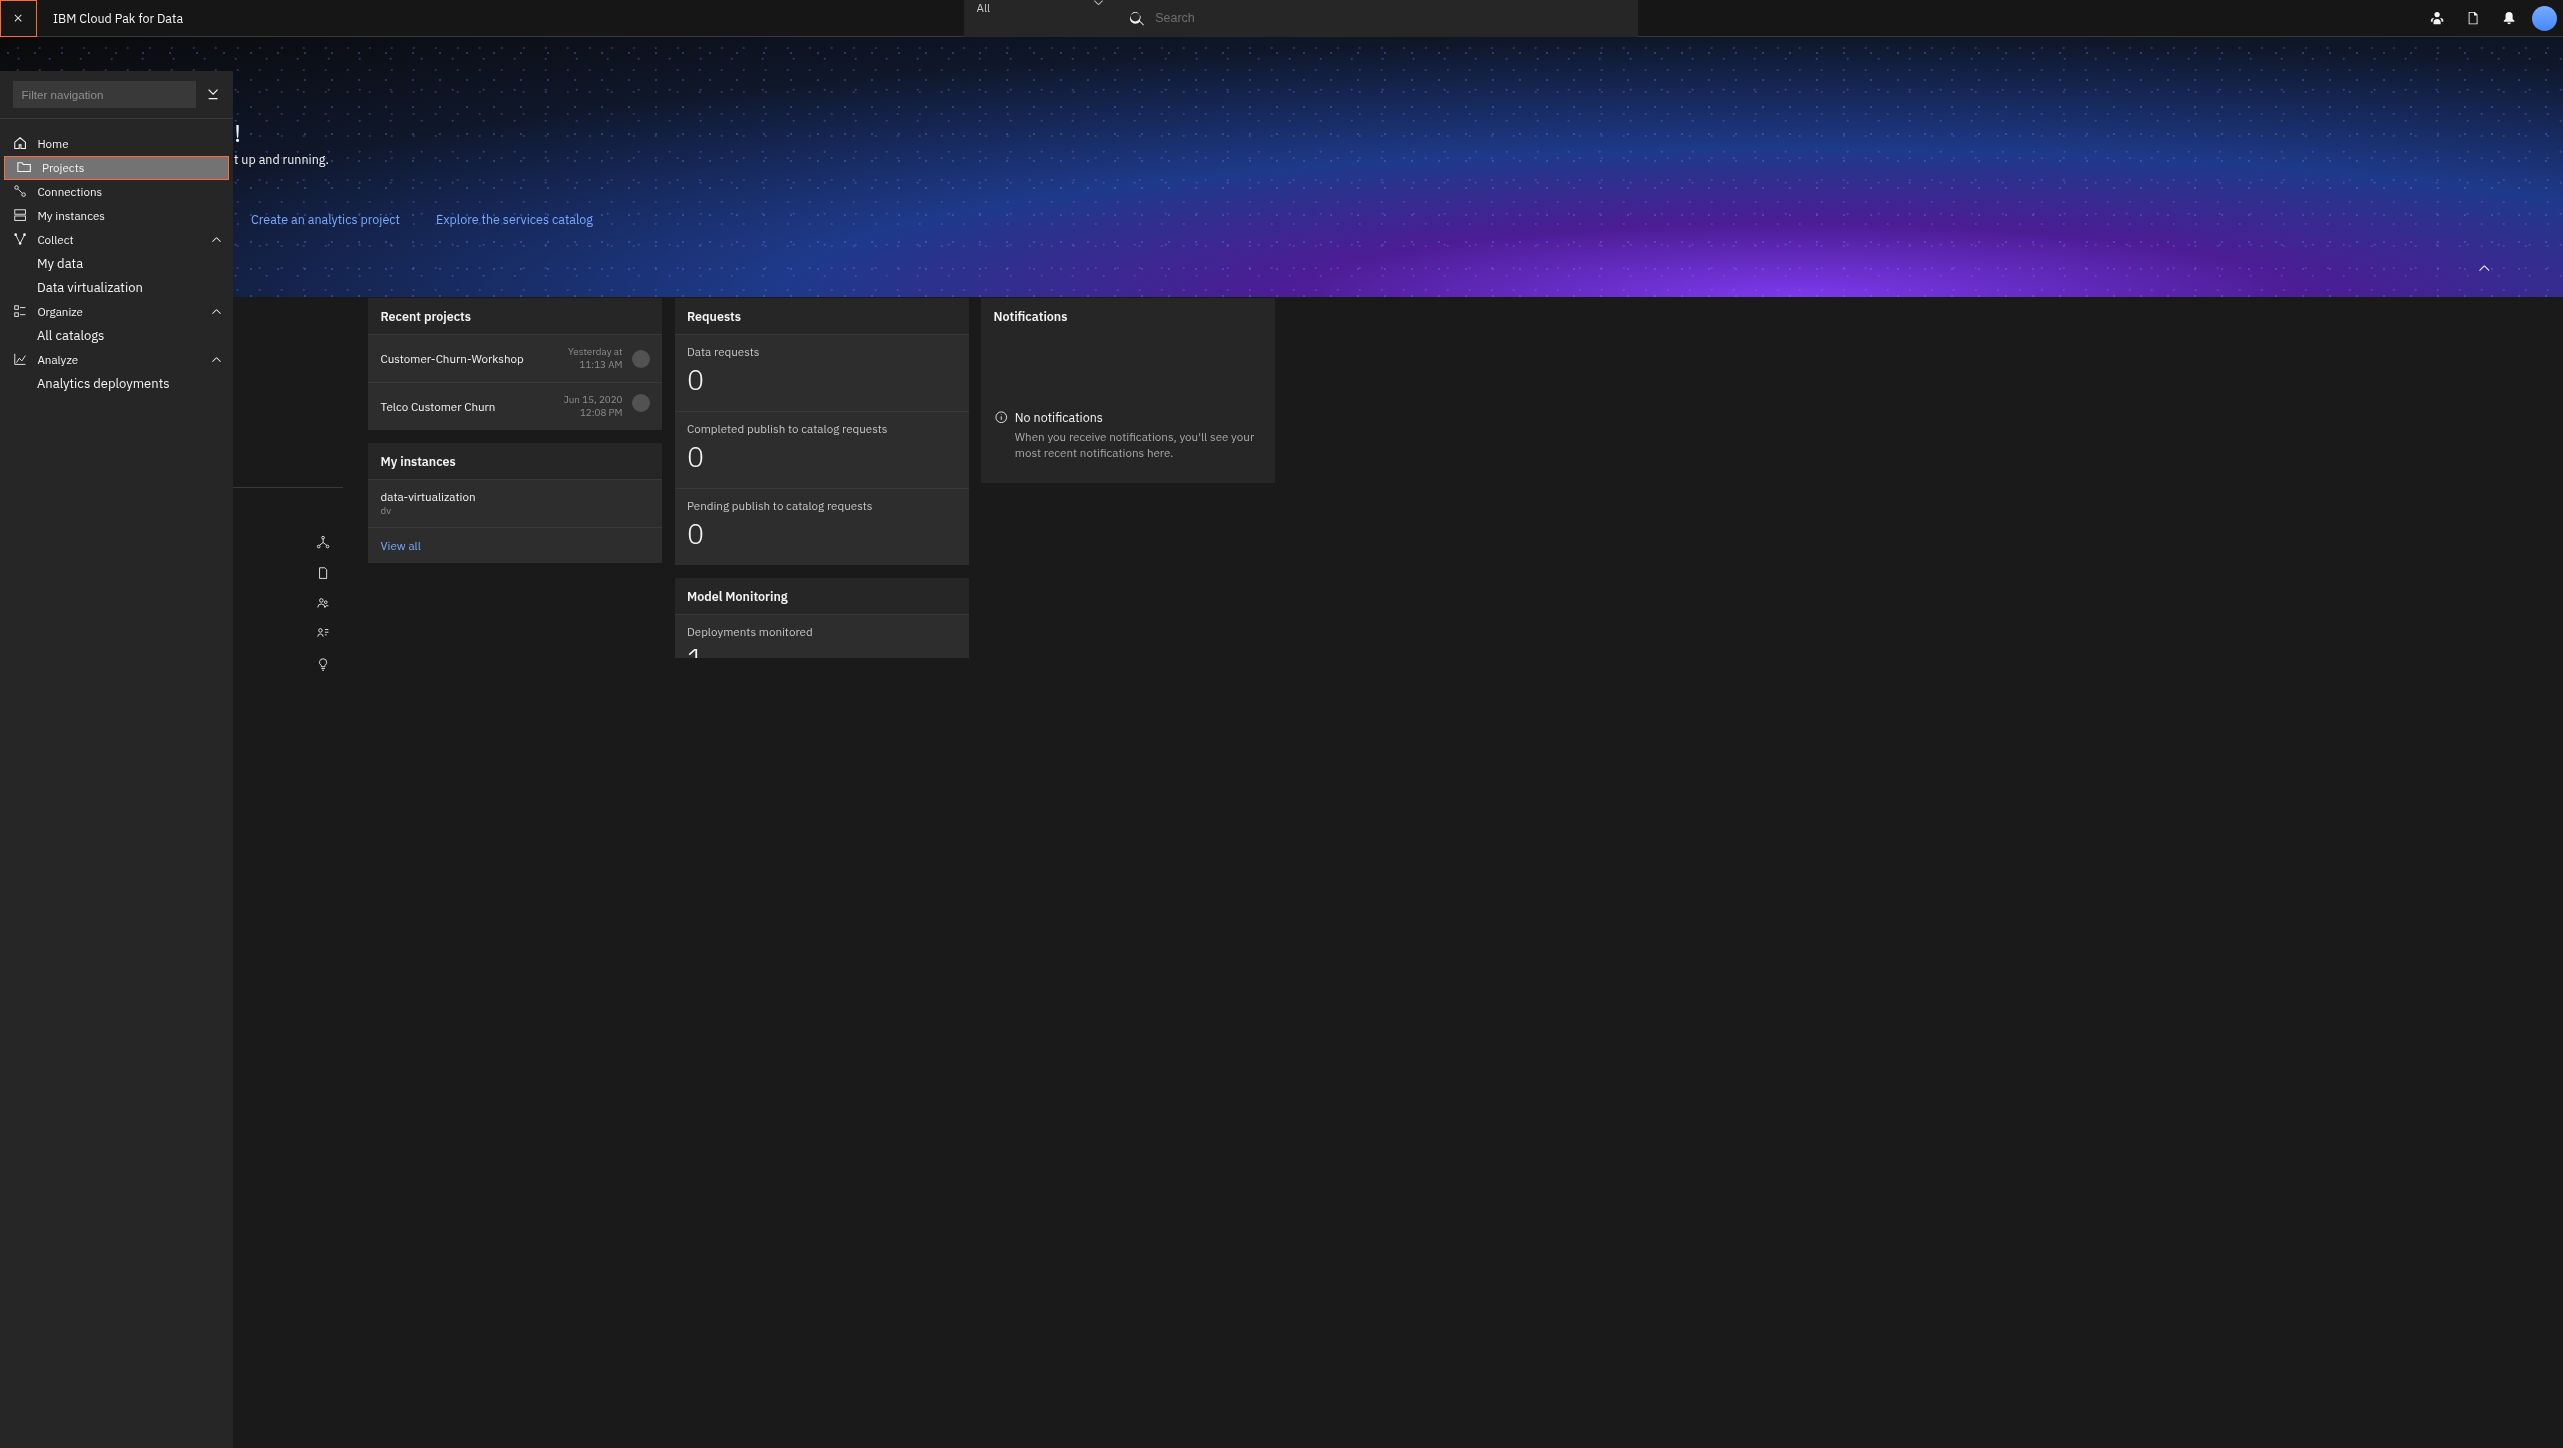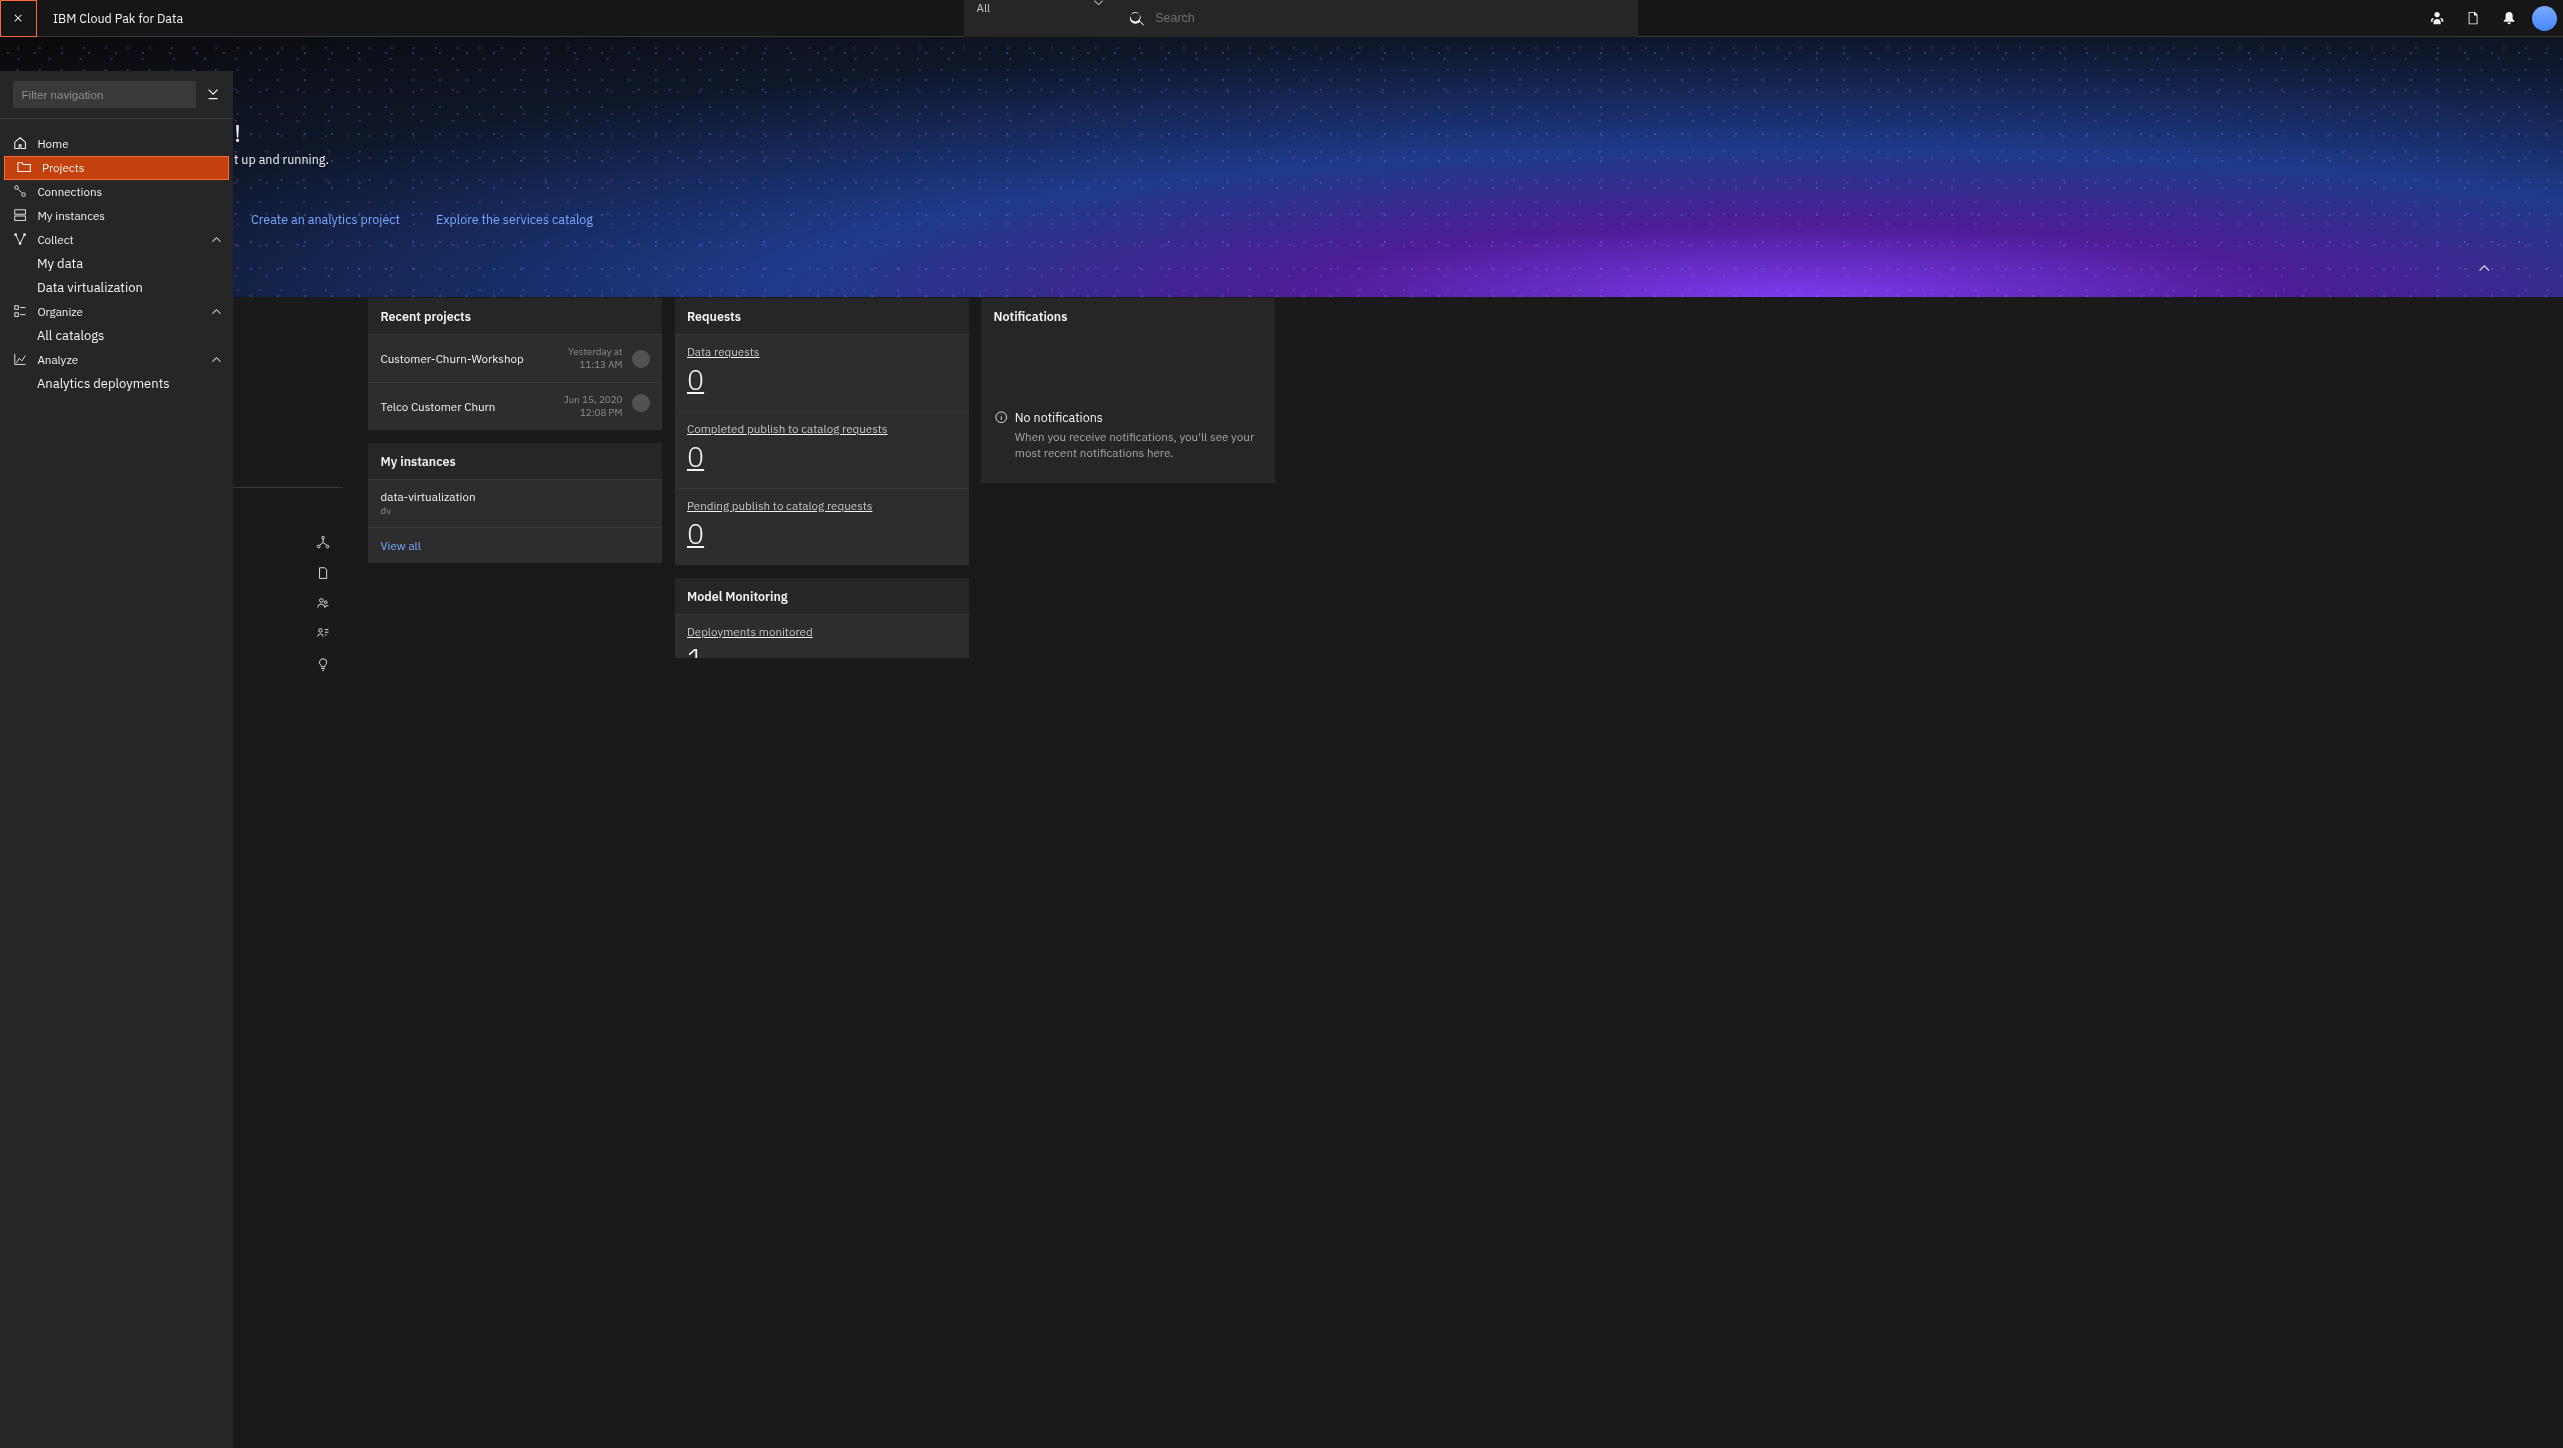--- a/index.html
+++ b/index.html
@@ -130,21 +130,21 @@
       height: 24px;
       display: flex;
       align-items: center;
       padding: 0 12.5px;
       font-size: 11.6px;
       color: #f4f4f4;
       cursor: pointer;
       gap: 10.7px;
     }
     .nav-item.highlighted {
-      background: #c2410c;
+      background: #737373;
       border: 1.8px solid #ff6b35;
       margin: 0 3.6px;
     }
     .nav-group { justify-content: space-between; }
     .nav-group-left { display: flex; align-items: center; gap: 10.7px; }
     .nav-sub {
       padding-left: 37px;
       height: 24px;
       display: flex;
       align-items: center;
@@ -292,21 +292,20 @@
       padding: 0 12.5px;
       font-size: 11.6px;
       color: #78a9ff;
       cursor: pointer;
     }
     .stat-section {
       height: 77px;
       background: #2d2d2d;
       border-top: 0.9px solid #393939;
       padding: 9px 12.5px;
-      text-decoration: underline;
     }
     .stat-label { font-size: 11.6px; color: #c6c6c6; }
     .stat-value { font-size: 28.5px; font-weight: 300; margin-top: 1.8px; }
     .notif-card {
       height: 185px;
       background: #262626;
     }
     .notif-body {
       padding: 75px 14.2px 0 14.2px;
       display: flex;

